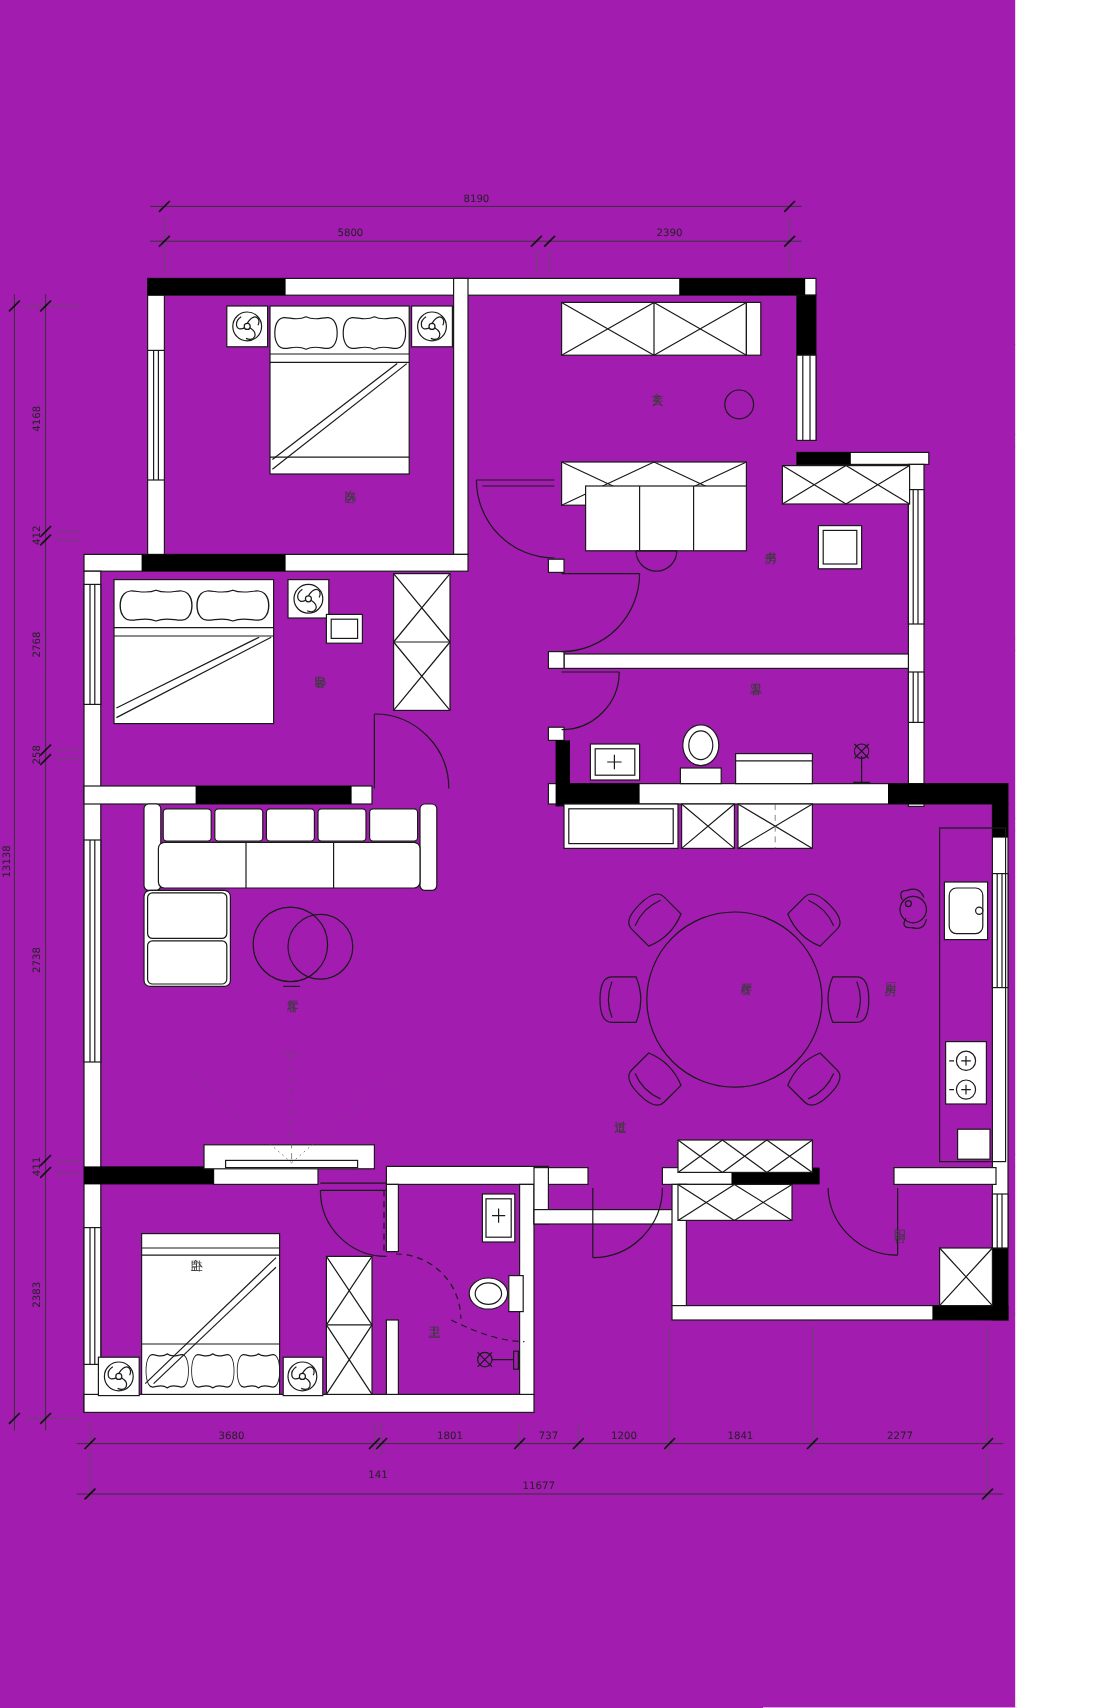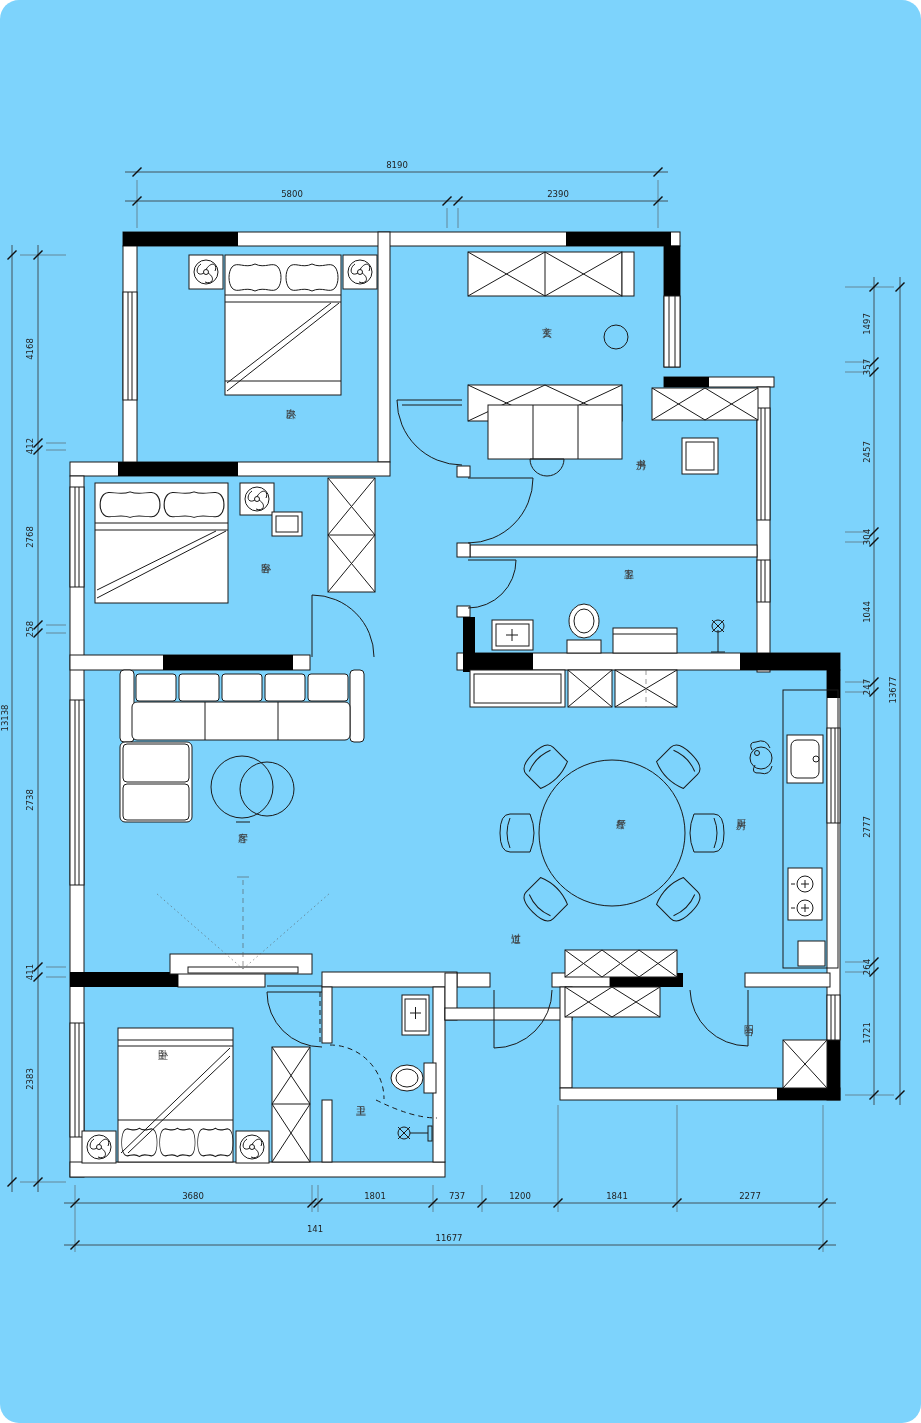--- a/index.html
+++ b/index.html
@@ -1,17 +1,17 @@
 <!DOCTYPE html>
 <html><head>
 <meta charset="utf-8">
 <style>
   html,body{margin:0;padding:0;background:#fff;}
-  .page{position:relative;width:921px;height:1423px;background:#7dd3fc;overflow:hidden;
-        font-family:"DejaVu Sans", sans-serif;border-radius:19px;}
+  .page{position:relative;width:846px;height:1423px;background:#a21caf;overflow:hidden;
+        font-family:"DejaVu Sans", sans-serif;}
   svg{display:block}
   .ln{stroke:#1a1a1a;stroke-width:1;fill:none}
   .w{fill:#fff;stroke:#1a1a1a;stroke-width:1}
   .blk{fill:#000;stroke:none}
   .furn{stroke:#1a1a1a;stroke-width:1;fill:#fff}
   .furno{stroke:#1a1a1a;stroke-width:1;fill:none}
   .thin{stroke:#555;stroke-width:.6;fill:none}
   .dimln{stroke:#333;stroke-width:.8;fill:none}
   .tick{stroke:#111;stroke-width:1.4;fill:none}
   .dash{stroke-dasharray:5 4}

